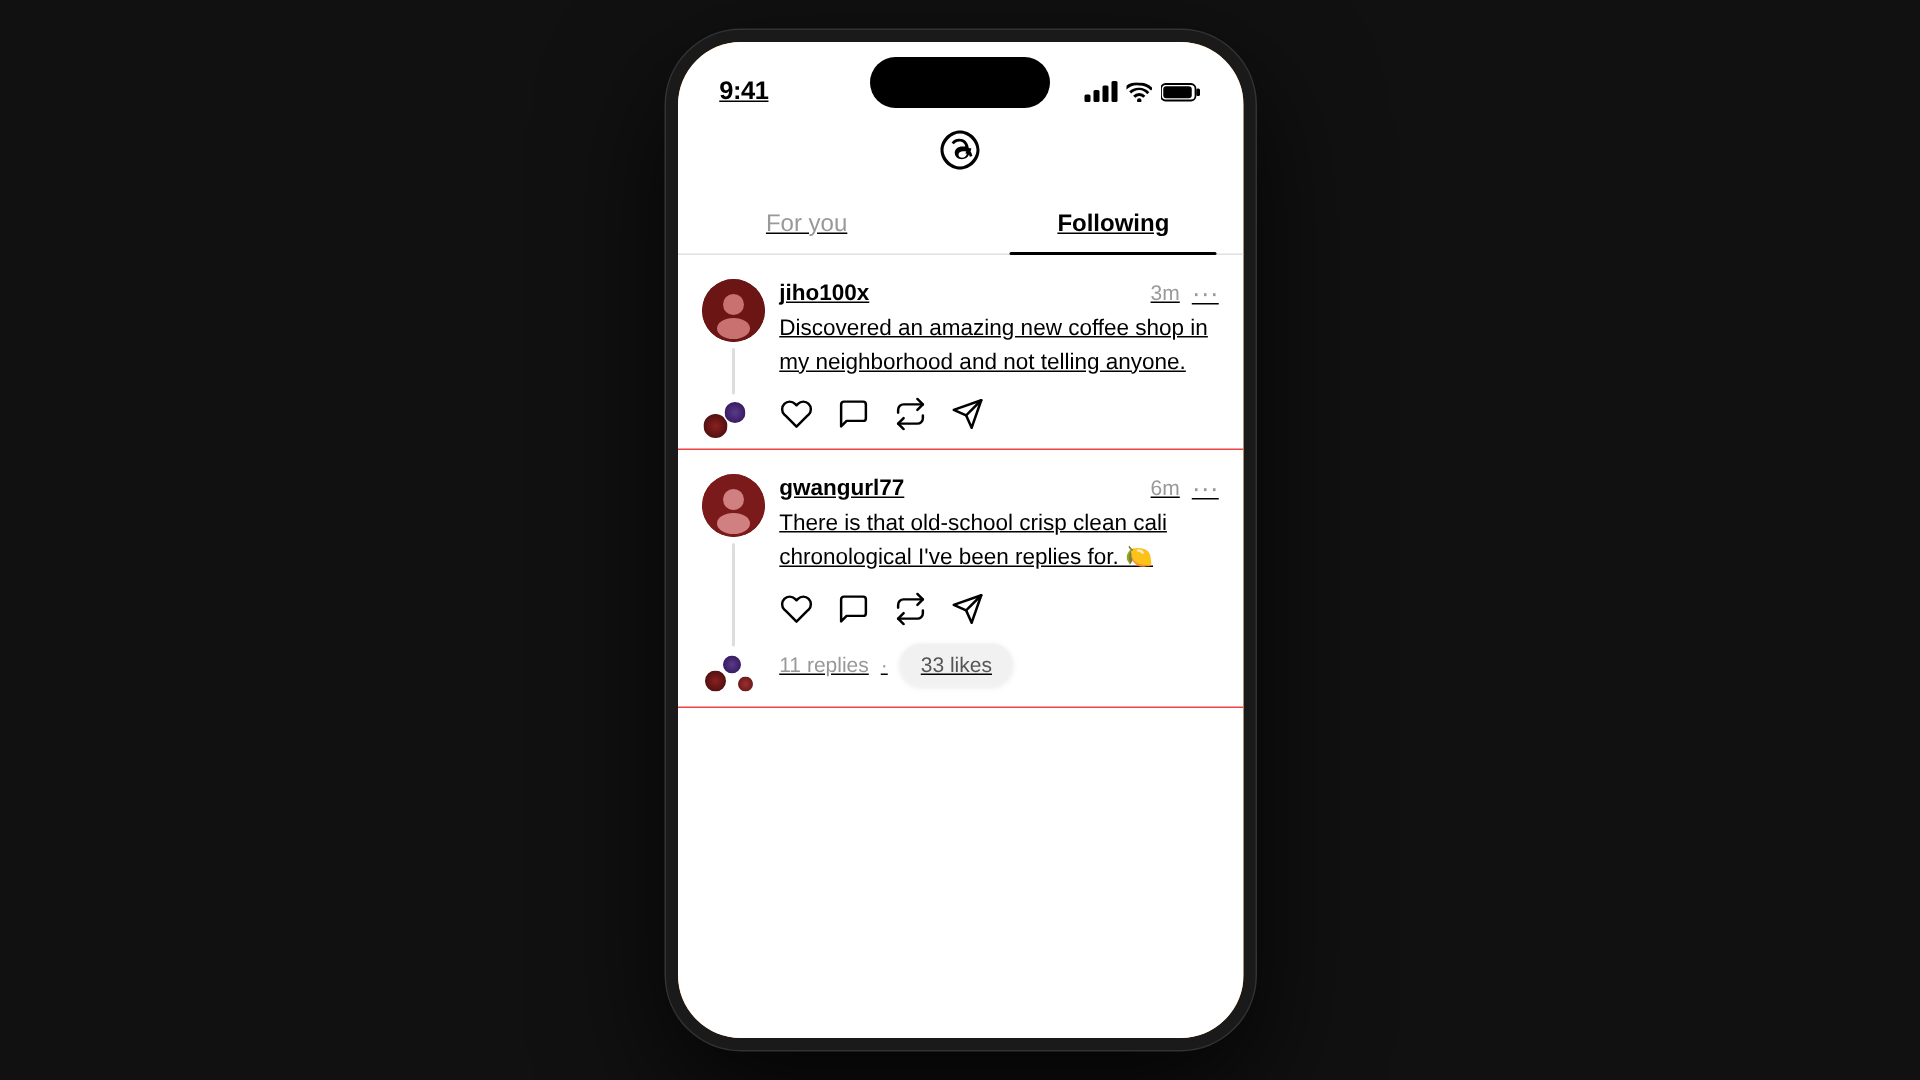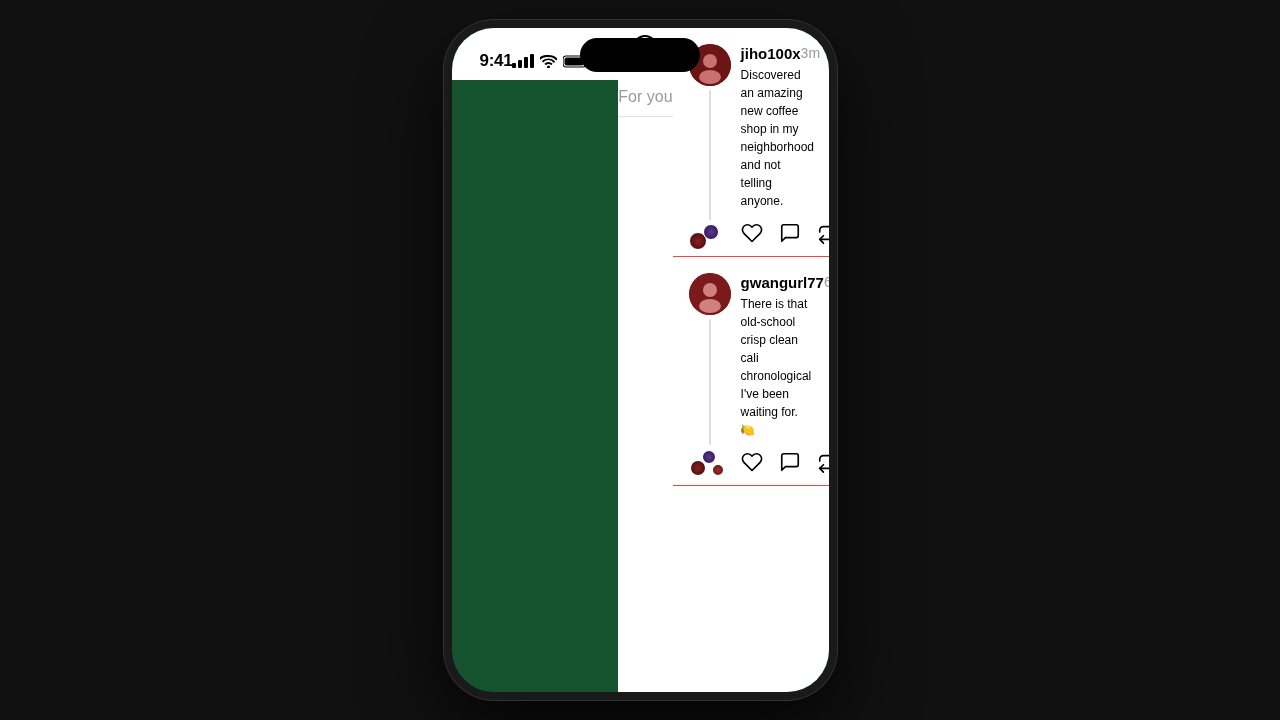--- a/index.html
+++ b/index.html
@@ -22,28 +22,29 @@
       display: flex;
       justify-content: center;
       align-items: center;
       position: relative;
     }
 
     
     .phone {
       width: 393px;
       height: 680px;
-      background: #14532d;
+      background: #fdba74;
       border-radius: 50px;
       border: 8px solid #1a1a1a;
       box-shadow: 0 0 0 1px #333, 0 30px 80px rgba(0,0,0,0.8);
       position: relative;
       overflow: hidden;
       display: flex;
-      flex-direction: row;
+      flex-direction: column;
+      text-decoration: underline;
     }
 
     
     .status-bar {
       display: flex;
       justify-content: space-between;
       align-items: center;
       padding: 14px 28px 0 28px;
       height: 52px;
       background: #fff;
@@ -266,21 +267,21 @@
     }
 
     .more-btn {
       font-size: 18px;
       color: #999;
       cursor: pointer;
       line-height: 1;
     }
 
     .post-content {
-      font-size: 12px;
+      font-size: 15px;
       color: #000;
       line-height: 1.5;
       margin-bottom: 12px;
     }
 
     .post-actions {
       display: flex;
       gap: 16px;
       margin-bottom: 12px;
     }
@@ -371,20 +372,23 @@
         <svg width="32" height="32" viewBox="0 0 32 32" fill="none" xmlns="http://www.w3.org/2000/svg">
           <path d="M22.5 14.8c-.2-.1-.4-.2-.7-.3-.4-3.8-2.9-6-6.3-6h-.1c-2.2 0-4 1-5 2.6l1.6 1.1c.8-1.2 2-1.8 3.4-1.8h.1c1.3 0 2.4.4 3.1 1.2.5.5.8 1.2.9 2.1-.6-.1-1.2-.1-1.9-.1-3.1 0-5.1 1.7-5.1 4.3 0 2.7 2.2 4.2 4.7 4.2 2.3 0 4.1-1.1 4.8-3.1.2.5.4 1 .5 1.5l1.8-.5c-.3-1.2-.7-2.2-1.3-3.2.3-.5.5-1.2.5-2zm-2 3.5c0 1.7-1.5 2.8-3 2.8-1.4 0-2.5-.8-2.5-2 0-1.4 1.2-2.3 3.2-2.3.7 0 1.4.1 2 .2-.1.4-.5 1.1-.7 1.3z" fill="#000"></path>
           <path d="M16 3C9 3 3 9 3 16s6 13 13 13 13-6 13-13S23 3 16 3zm0 24C10.5 27 5 21.5 5 16S10.5 5 16 5s11 5.5 11 11-5.5 11-11 11z" fill="#000"></path>
         </svg>
       </div>
 
       <div class="tabs">
         <div class="tab">
           <span>For you</span>
         </div>
+        <div class="tab active">
+          <span>Following</span>
+        </div>
       </div>
     </div>
 
     <div class="feed">
 
       <div class="post">
         <div class="post-left">
           <div class="avatar avatar-jiho">
 
             <svg width="42" height="42" viewBox="0 0 42 42" fill="none">
@@ -459,21 +463,21 @@
           </div>
         </div>
         <div class="post-right">
           <div class="post-header">
             <span class="username">gwangurl77</span>
             <div class="post-meta">
               <span class="post-time">6m</span>
               <span class="more-btn">···</span>
             </div>
           </div>
-          <p class="post-content">There is that old-school crisp clean cali chronological I've been waiting for. 🍋</p>
+          <p class="post-content">There is that old-school crisp clean cali chronological I've been replies for. 🍋</p>
           <div class="post-actions">
             <span class="action-btn">
               <svg viewBox="0 0 24 24" fill="none" stroke="currentColor" stroke-width="1.8" stroke-linecap="round" stroke-linejoin="round">
                 <path d="M20.84 4.61a5.5 5.5 0 00-7.78 0L12 5.67l-1.06-1.06a5.5 5.5 0 00-7.78 7.78l1.06 1.06L12 21.23l7.78-7.78 1.06-1.06a5.5 5.5 0 000-7.78z"></path>
               </svg>
             </span>
             <span class="action-btn">
               <svg viewBox="0 0 24 24" fill="none" stroke="currentColor" stroke-width="1.8" stroke-linecap="round" stroke-linejoin="round">
                 <path d="M21 15a2 2 0 01-2 2H7l-4 4V5a2 2 0 012-2h14a2 2 0 012 2z"></path>
               </svg>
@@ -486,18 +490,23 @@
                 <path d="M21 13v2a4 4 0 01-4 4H3"></path>
               </svg>
             </span>
             <span class="action-btn">
               <svg viewBox="0 0 24 24" fill="none" stroke="currentColor" stroke-width="1.8" stroke-linecap="round" stroke-linejoin="round">
                 <line x1="22" y1="2" x2="11" y2="13"></line>
                 <polygon points="22 2 15 22 11 13 2 9 22 2"></polygon>
               </svg>
             </span>
           </div>
+          <div class="footer-row">
+            <span class="replies-count">11 replies</span>
+            <span class="dot-separator">·</span>
+            <span class="likes-bubble">33 likes</span>
+          </div>
         </div>
       </div>
 
     </div>
   </div>
 </div>
 
 </body></html>

